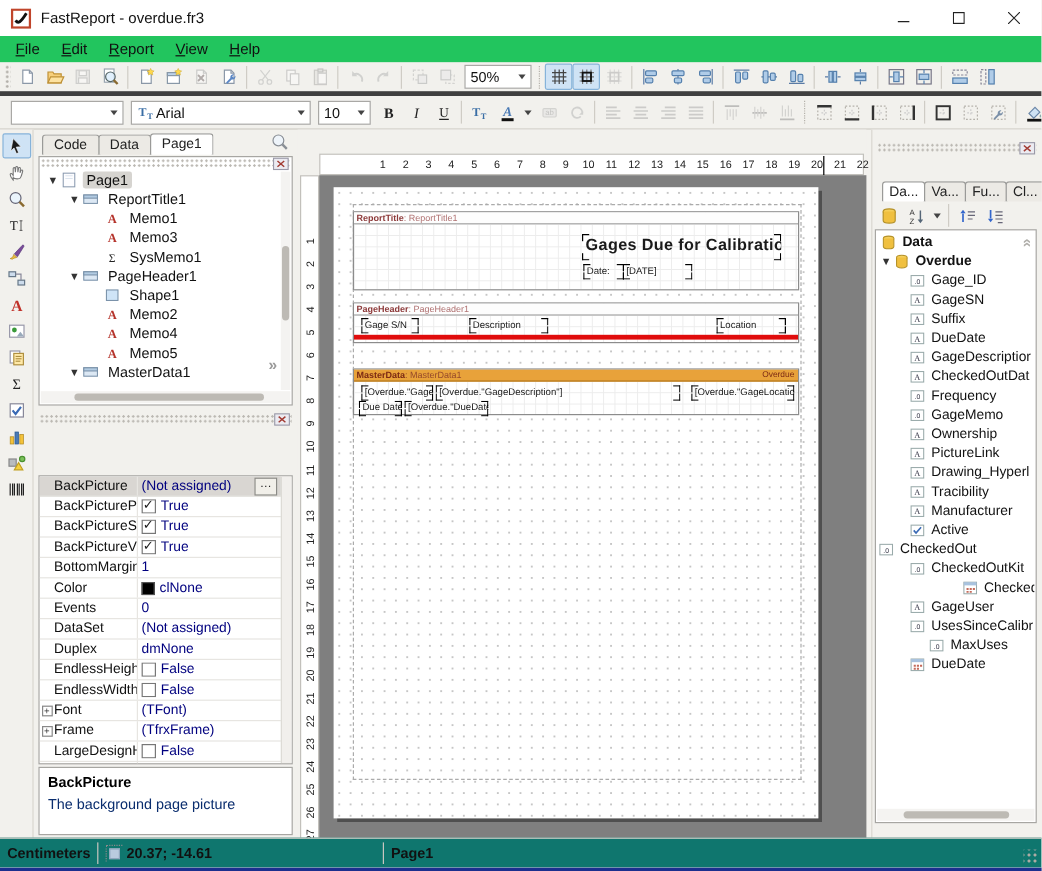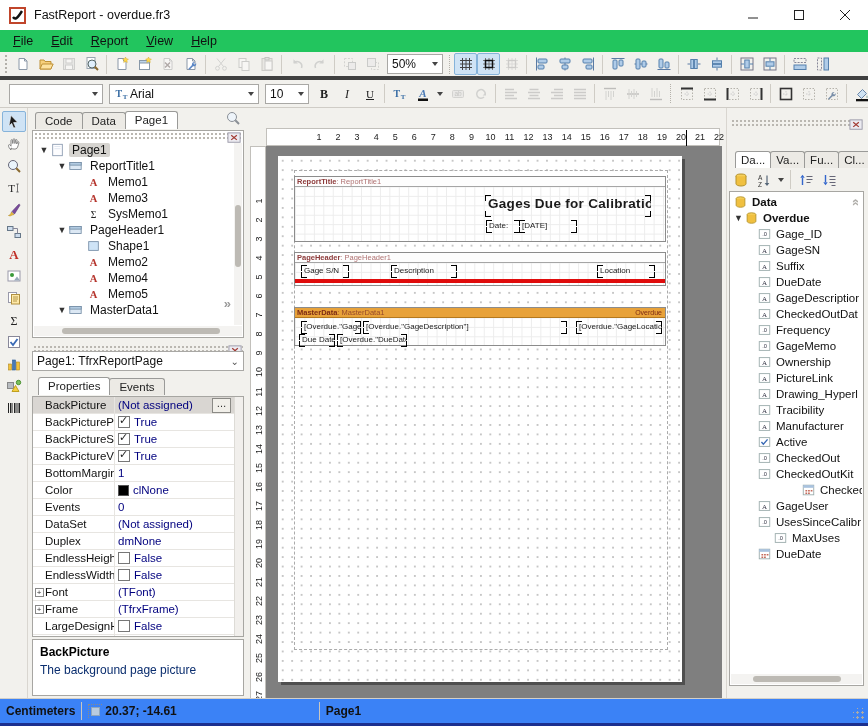--- a/index.html
+++ b/index.html
@@ -112,21 +112,21 @@
   #rp-toolbar{position:absolute;top:60px;left:2px;right:2px;height:23px;display:flex;align-items:center}
   #databox{position:absolute;top:83px;left:2px;right:4px;bottom:13px}
   #dtree{position:absolute;top:2px;left:1px;right:1px;bottom:12px;overflow:hidden}
   .drow{height:16px;display:flex;align-items:center;font-size:11.5px;color:#111;white-space:nowrap}
   .drow.b{font-weight:bold}
   .drow .chev{width:11px;font-size:9px;color:#333;text-align:center;flex:0 0 auto}
   .drow .nico{width:15px;height:14px;margin-right:4px;flex:0 0 auto}
   .drow .nico svg{width:15px;height:14px}
   .up-chev{margin-left:auto;margin-right:4px;color:#b0aeaa;font-weight:bold;font-size:13px;transform:rotate(-90deg)}
   
-  #statusbar{position:absolute;left:0;right:0;bottom:0;height:24px;background:#3b82f6;border-top:1px solid #d2cfc9;display:flex;align-items:center;font-size:12px;font-weight:bold;color:#111}
+  #statusbar{position:absolute;left:0;right:0;bottom:0;height:24px;background:#0f766e;border-top:1px solid #d2cfc9;display:flex;align-items:center;font-size:12px;font-weight:bold;color:#111}
   .ssep{width:1px;height:18px;background:#c9c6c0;margin:0 6px}
   #pos-icon{width:13px;height:13px;border-top:1px dotted #8a8a8a;border-left:1px dotted #8a8a8a;position:relative;margin-right:3px}
   #pos-icon i{position:absolute;left:2px;top:2px;width:7px;height:7px;background:#b9cbdf;border:1px solid #8fa6bd}
   #grip-dots{position:absolute;right:3px;bottom:3px;width:12px;height:12px;
      background-image:radial-gradient(#aeaba4 1.2px,transparent 1.4px);background-size:5px 5px;background-position:bottom right}
 </style>
 </head>
 <body>
 
 <div id="titlebar">
@@ -866,31 +866,21 @@
 
   <div class="dstrip" style="position:absolute;top:236px;left:3px;right:3px">
     <span class="strip-x">
       <svg viewBox="0 0 16 14">
           <rect x="1" y="2" width="13" height="10" fill="#ecebf1" stroke="#9a99a8"></rect>
           <path d="M4.5 4.5l6 5 M10.5 4.5l-6 5" stroke="#a23b33" stroke-width="1.3"></path>
         </svg>
     </span>
   </div>
 
-  <div id="obj-combo">
-    <div class="combo">
-        <span class="cval">Page1: TfrxReportPage</span>
-        <span style="color:#555;font-size:10px;margin-right:4px">⌄</span>
-      </div>
-  </div>
 
-  <div id="insp-tabs" class="wtabs">
-      <span class="wtab active">Properties</span>
-      <span class="wtab">Events</span>
-    </div>
   <span id="insp-search">
     <svg viewBox="0 0 16 16">
         <circle cx="7" cy="7" r="4.5" fill="#eef4fa" stroke="#8a8f96"></circle>
         <line x1="10.3" y1="10.3" x2="14" y2="14" stroke="#8a8f96" stroke-width="2"></line>
       </svg>
   </span>
 
   <div id="propgrid" class="boxed">
     <div class="prow selected">
         <span class="pgut"></span>
@@ -1264,21 +1254,21 @@
             </svg></span>
           <span>Manufacturer</span>
         </div>
         <div class="drow" style="padding-left: 26px;">
           <span class="nico"><svg viewBox="0 0 16 16">
               <rect x="2" y="3" width="12" height="10" fill="#fff" stroke="#9aa"></rect>
               <path d="M4.5 8l2.2 2.5L11.5 5" fill="none" stroke="#3a6ab5" stroke-width="1.6"></path>
             </svg></span>
           <span>Active</span>
         </div>
-        <div class="drow" style="padding-left: 26px;">
+        <div class="drow" style="">
           <span class="nico"><svg viewBox="0 0 16 16">
               <rect x="2" y="3" width="12" height="10" fill="#fff" stroke="#9aa"></rect>
               <text x="8" y="10.8" font-size="6.5" text-anchor="middle" fill="#334">.0</text>
             </svg></span>
           <span>CheckedOut</span>
         </div>
         <div class="drow" style="padding-left: 26px;">
           <span class="nico"><svg viewBox="0 0 16 16">
               <rect x="2" y="3" width="12" height="10" fill="#fff" stroke="#9aa"></rect>
               <text x="8" y="10.8" font-size="6.5" text-anchor="middle" fill="#334">.0</text>

